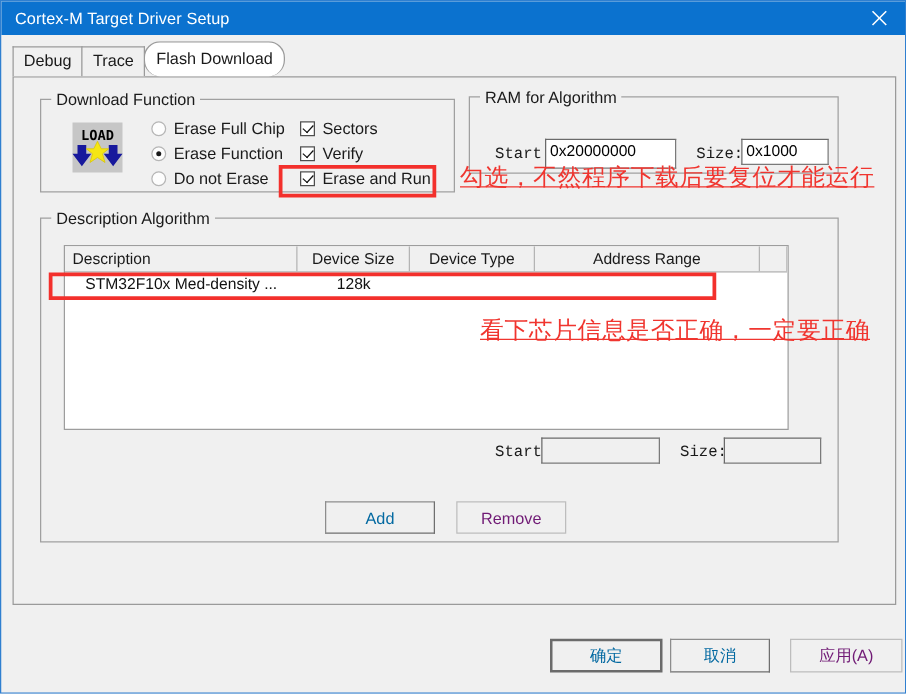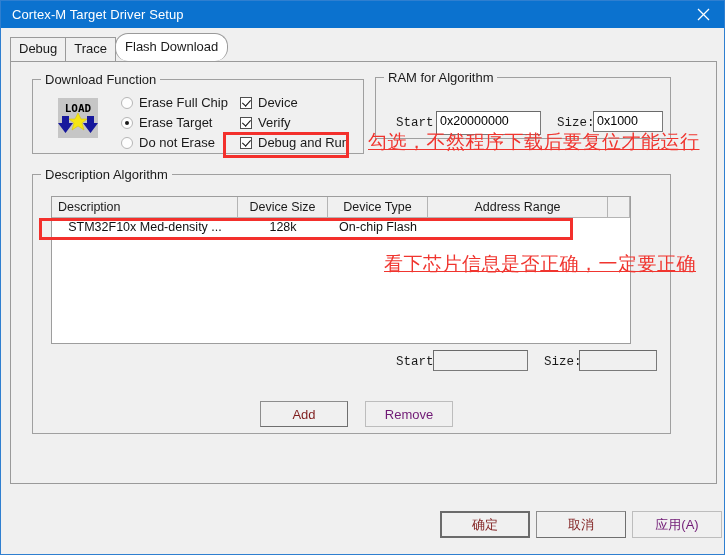--- a/index.html
+++ b/index.html
@@ -270,21 +270,21 @@
 
   
   .btn {
     position: absolute;
     box-sizing: border-box;
     background: #f0f0f0;
     border: 1px solid #8d8d8d;
     border-bottom-color: #6f6f6f;
     border-right-color: #6f6f6f;
     font-size: 13px;
-    color: #7f1d1d;
+    color: #0369a1;
     display: flex;
     align-items: center;
     justify-content: center;
     white-space: nowrap;
     font-family: "Liberation Sans", sans-serif;
   }
   .btn.default {
     border: 2px solid #6b6b6b;
   }
   .btn.disabled {
@@ -347,38 +347,38 @@
           <circle cx="22" cy="25.5" r="3.4" fill="#f5e613"></circle>
         </svg>
       </div>
 
       <div class="opt-row" style="left:88px; top:15px;">
         <span class="radio"></span>
         <span class="lbl">Erase Full Chip</span>
       </div>
       <div class="opt-row" style="left:88px; top:35px;">
         <span class="radio on"></span>
-        <span class="lbl">Erase Target</span>
+        <span class="lbl">Erase Function</span>
       </div>
       <div class="opt-row" style="left:88px; top:55px;">
         <span class="radio"></span>
         <span class="lbl">Do not Erase</span>
       </div>
 
       <div class="opt-row" style="left:207px; top:15px;">
         <span class="checkbox on"></span>
-        <span class="lbl">Device</span>
+        <span class="lbl">Sectors</span>
       </div>
       <div class="opt-row" style="left:207px; top:35px;">
         <span class="checkbox on"></span>
         <span class="lbl">Verify</span>
       </div>
       <div class="opt-row" style="left:207px; top:55px;">
         <span class="checkbox on"></span>
-        <span class="lbl">Debug and Run</span>
+        <span class="lbl">Erase and Run</span>
       </div>
     </div>
 
     <div class="groupbox" id="grp-ram">
       <span class="group-legend">RAM for Algorithm</span>
       <span class="fieldlabel" style="left:20px; top:38px;">Start:</span>
       <div class="textfield" style="left:60px; top:33px; width:105px; height:24px;">0x20000000</div>
       <span class="fieldlabel" style="left:181px; top:38px;">Size:</span>
       <div class="textfield" style="left:217px; top:33px; width:70px; height:21px;">0x1000</div>
     </div>
@@ -391,38 +391,37 @@
           <div class="th c0">Description</div>
           <div class="th c1">Device Size</div>
           <div class="th c2">Device Type</div>
           <div class="th c3">Address Range</div>
           <div class="th c4"></div>
         </div>
         <div id="table-body">
           <div class="tr">
             <div class="td c0">STM32F10x Med-density ...</div>
             <div class="td c1">128k</div>
-            <div class="td c2">On-chip Flash</div>
             <div class="td c4"></div>
           </div>
         </div>
       </div>
 
       <span class="fieldlabel" style="left:363px; top:180px;">Start:</span>
       <div class="textfield disabled" style="left:400px; top:175px; width:95px; height:21px;"></div>
       <span class="fieldlabel" style="left:511px; top:180px;">Size:</span>
       <div class="textfield disabled" style="left:546px; top:175px; width:78px; height:21px;"></div>
 
       <div class="btn" style="left:227px; top:226px; width:88px; height:26px;">Add</div>
       <div class="btn disabled" style="left:332px; top:226px; width:88px; height:26px;">Remove</div>
     </div>
   </div>
 
   <div class="btn default" style="left:439px; top:510px; width:90px; height:27px;">确定</div>
-  <div class="btn" style="left:535px; top:510px; width:90px; height:27px;">取消</div>
+  <div class="btn" style="left:535px; top:510px; width:80px; height:27px;">取消</div>
   <div class="btn disabled" style="left:631px; top:510px; width:90px; height:27px;">应用(A)</div>
 
   <div class="redbox" style="left:222px; top:131px; width:126px; height:26px;"></div>
   <div class="annot" style="left:367px; top:128px;">勾选，不然程序下载后要复位才能运行</div>
 
   <div class="redbox" style="left:38px; top:217px; width:534px; height:22px;"></div>
   <div class="annot" style="left:383px; top:250px;">看下芯片信息是否正确，一定要正确</div>
 
 </div>
 

